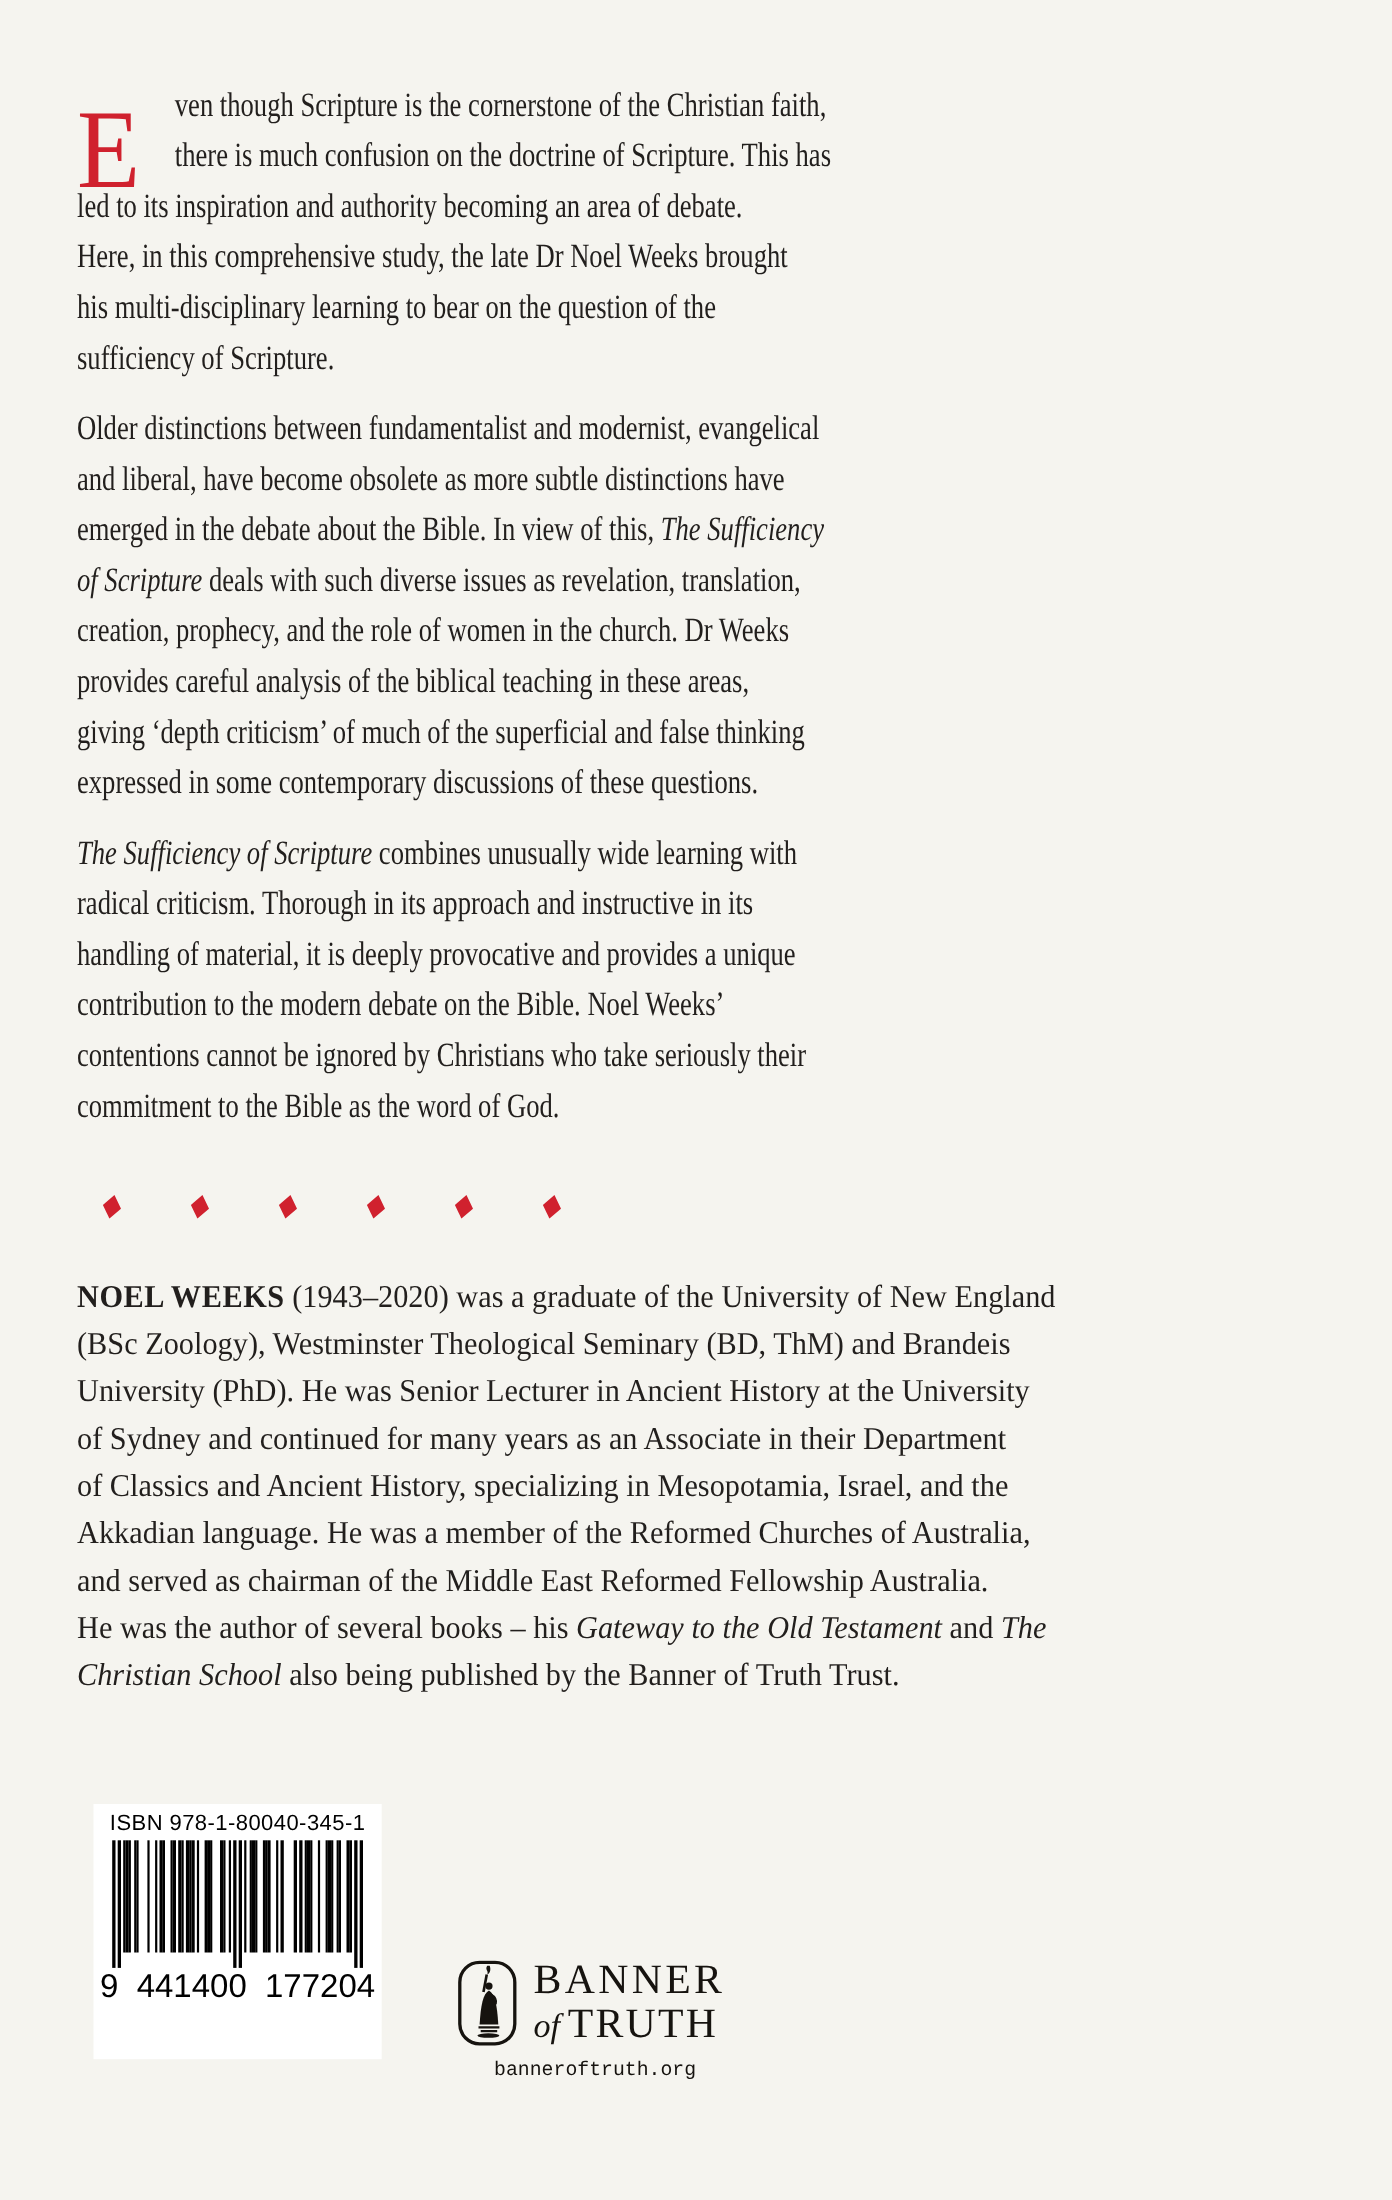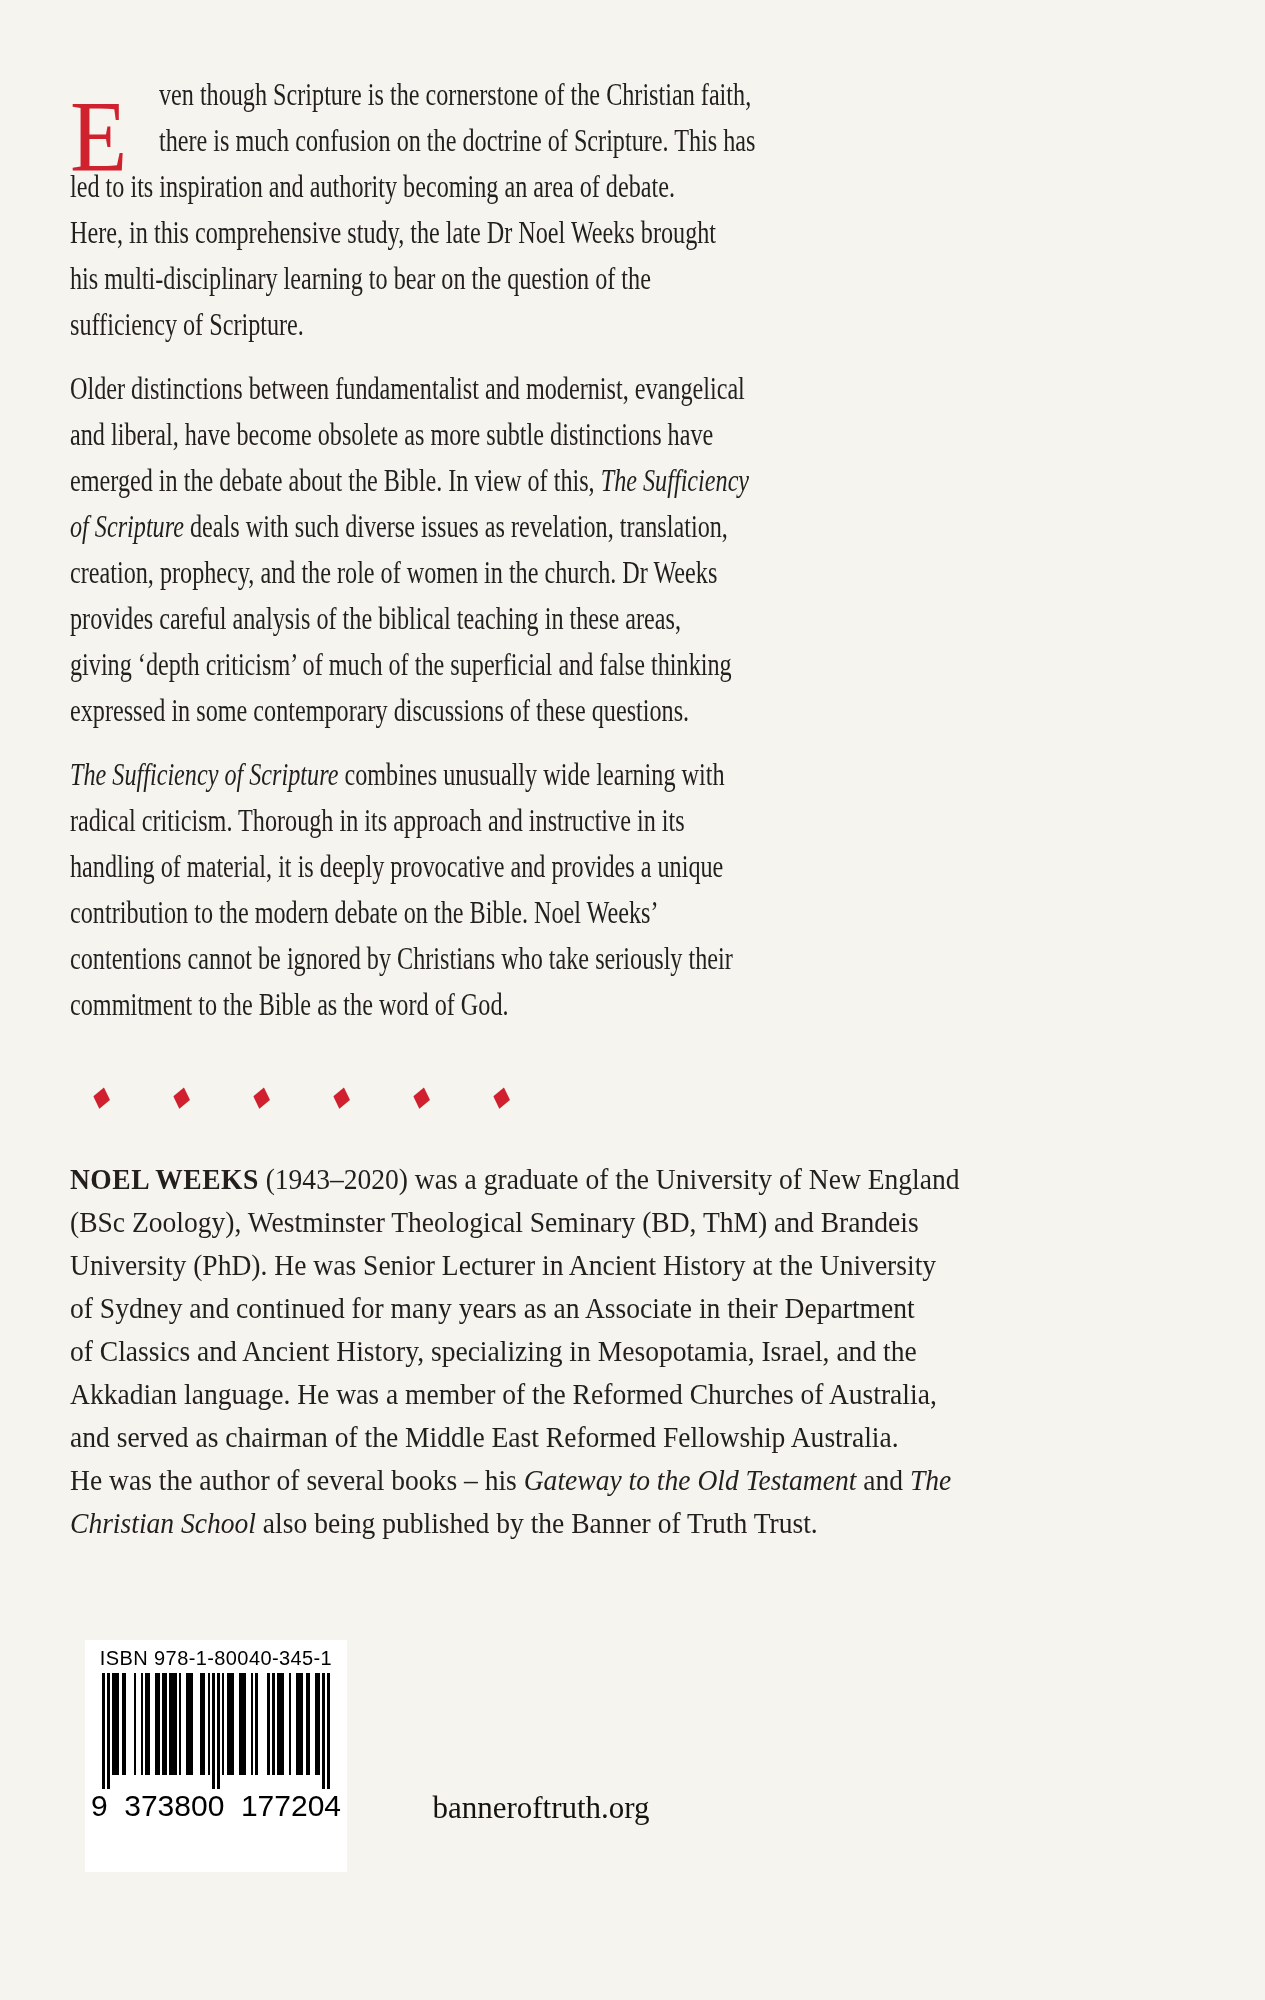--- a/index.html
+++ b/index.html
@@ -62,21 +62,21 @@
   }
   
   .publisher{position:absolute;left:416px;top:1780px;color:#16130f;}
   .pub-row{display:flex;align-items:center;}
   .badge{display:block;}
   .badge svg{display:block;}
   .pub-name{margin-left:15px;}
   .pub-line1{font-size:38px;letter-spacing:3px;line-height:40px;}
   .pub-line2{font-size:38px;letter-spacing:2px;line-height:40px;display:flex;align-items:baseline;}
   .pub-line2 .of{font-style:italic;font-size:31px;letter-spacing:0;margin-right:7px;}
-  .website{text-align:center;font-size:31px;margin-top:10px;width:250px;}
+  .website{text-align:center;font-size:18px;margin-top:10px;width:250px;font-family:Liberation Mono, monospace;}
 </style>
 </head>
 <body>
 
 <div class="page" style="--bg: #f5f4ef; --ink: #221f1d; --red: #d0212e;">
 
   <section class="desc">
       <div class="para">
         <span class="dropcap">E</span>
         <div class="line indent"><span>ven though Scripture is the cornerstone of the Christian faith,</span></div>
@@ -221,22 +221,43 @@
         <div class="m"></div>
         <div class="m b"></div>
         <div class="m b"></div>
         <div class="m"></div>
         <div class="m b g"></div>
         <div class="m g"></div>
         <div class="m b g"></div>
       </div>
     <div class="barcode-number">
       <span>9</span>
-      <span>373800</span>
+      <span>441400</span>
       <span>177204</span>
     </div>
   </div>
 
   <div class="publisher">
+    <div class="pub-row">
+      <span class="badge">
+        <svg width="54" height="78" viewBox="0 0 54 78" fill="none" stroke="#16130f">
+          <rect x="2" y="2" width="50" height="74" rx="18" stroke-width="3"></rect>
+          <path d="M27 5 c-2.5 3.5 1.5 4.5 0 8 c2.5-1 3.5-4.5 2.2-8 z" fill="#16130f" stroke="none"></path>
+          <line x1="26.5" y1="13" x2="23.5" y2="29" stroke-width="2.4"></line>
+          <circle cx="28.5" cy="23.5" r="3.3" fill="#16130f" stroke="none"></circle>
+          <path d="M28.5 27.5 c-5.5 3 -7.5 14 -8.5 31 l17 0 c-1-17 -3-28 -8.5-31 z" fill="#16130f" stroke="none"></path>
+          <path d="M30 31 c3.5 2 5.5 5.5 4.5 9" stroke-width="2.2"></path>
+          <path d="M19 61 h19 M21 64.5 h15" stroke-width="2"></path>
+          <ellipse cx="28" cy="68.5" rx="10" ry="2.1" fill="#16130f" stroke="none"></ellipse>
+        </svg>
+      </span>
+      <div class="pub-name">
+        <div class="pub-line1">BANNER</div>
+        <div class="pub-line2">
+          <span class="of">of</span>
+          <span>TRUTH</span>
+        </div>
+      </div>
+    </div>
     <div class="website">banneroftruth.org</div>
   </div>
 
 </div>
 
 </body></html>

